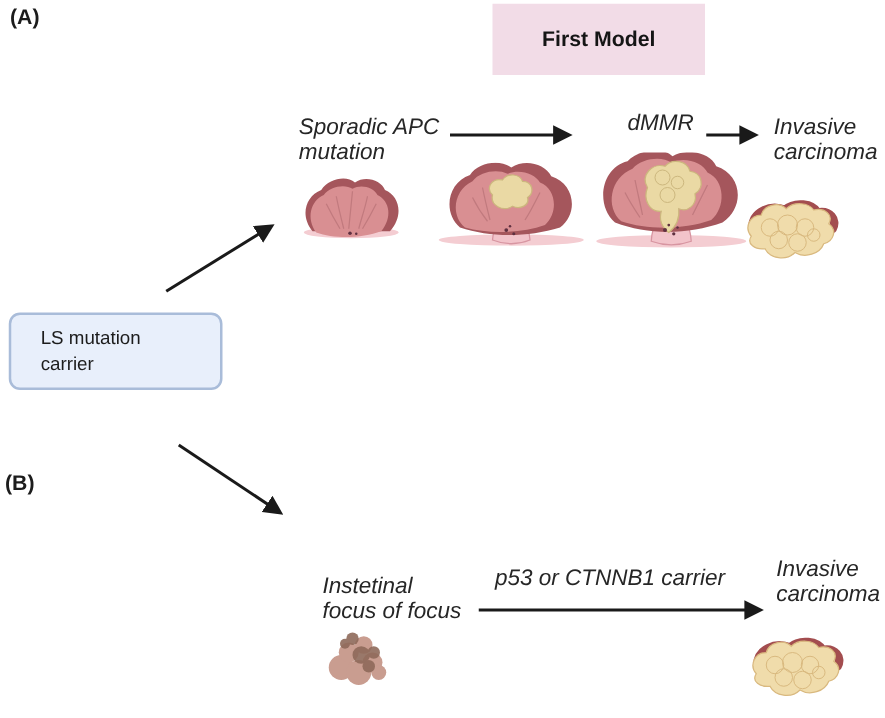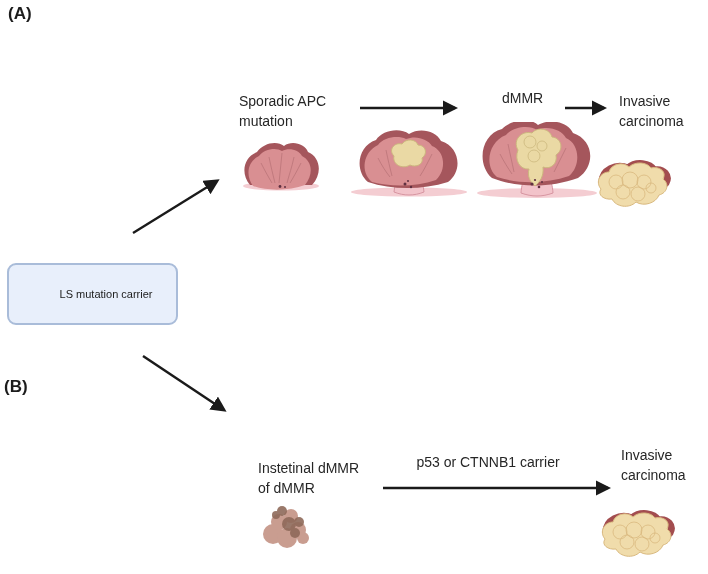--- a/index.html
+++ b/index.html
@@ -8,55 +8,58 @@
     font-family:"Liberation Sans","DejaVu Sans",sans-serif;color:var(--text,#262626);
   }
   .panel-label{position:absolute;font-size:17px;font-weight:bold;color:#1c1c1c;}
   .model-title{
     position:absolute;display:flex;align-items:center;justify-content:center;
     font-size:17px;font-weight:bold;color:#151515;text-align:center;
   }
   .model-title.first{left:394px;top:3px;width:170px;height:57px;background:var(--first-model-bg,#f2dce7);}
   .model-title.second{left:397px;top:363px;width:172px;height:57px;background:var(--second-model-bg,#d5e9e2);}
   .carrier-box{
-    position:absolute;left:7px;top:263px;width:171px;height:62px;
+    position:absolute;left:7px;top:250px;width:171px;height:62px;
     background:var(--carrier-bg,#e8effb);border:2px solid var(--carrier-border,#a9bcd9);
     border-radius:9px;box-sizing:border-box;
-    display:flex;align-items:center;justify-content:center;text-align:right;
-    font-size:11px;line-height:21px;color:#1c1c1c;
+    display:flex;align-items:center;justify-content:center;text-align:left;
+    font-size:15px;line-height:21px;color:#1c1c1c;
   }
   .carrier-box .inner{width:120px;}
-  .step-label{position:absolute;font-size:14px;line-height:20px;color:#262626;}
+  .step-label{position:absolute;font-size:18px;line-height:20px;color:#262626;font-style:italic;}
   .lbl-sporadic{left:239px;top:91px;width:116px;}
   .lbl-dmmr{left:502px;top:88px;}
   .lbl-invasive-a{left:619px;top:91px;width:92px;}
   .lbl-instetinal{left:258px;top:458px;width:114px;}
   .lbl-p53{left:395px;top:452px;width:186px;text-align:center;white-space:nowrap;}
   .lbl-invasive-b{left:621px;top:445px;width:92px;}
   .art{position:absolute;}
   svg{display:block;}
   .arrow-layer{position:absolute;left:0;top:0;pointer-events:none;}
 </style>
 </head>
 <body>
 
 <div class="canvas">
 
   <div class="panel-label" style="left:8px;top:4px;">(A)</div>
   <div class="panel-label" style="left:4px;top:377px;">(B)</div>
 
+  <div class="model-title first">
+    <span>First Model</span>
+  </div>
 
   <div class="carrier-box">
     <div class="inner">LS mutation carrier</div>
   </div>
 
   <div class="step-label lbl-sporadic">Sporadic APC mutation</div>
   <div class="step-label lbl-dmmr">dMMR</div>
   <div class="step-label lbl-invasive-a">Invasive carcinoma</div>
-  <div class="step-label lbl-instetinal">Instetinal dMMR of dMMR</div>
+  <div class="step-label lbl-instetinal">Instetinal focus of focus</div>
   <div class="step-label lbl-p53">p53 or CTNNB1 carrier</div>
   <div class="step-label lbl-invasive-b">Invasive carcinoma</div>
 
   <svg class="arrow-layer" width="708" height="574" viewBox="0 0 708 574">
     <defs>
       <marker id="ah" viewBox="0 0 10 10" refX="8" refY="5" markerWidth="6.5" markerHeight="6.5" orient="auto-start-reverse">
         <path d="M0,0 L10,5 L0,10 Z" style="fill:var(--arrow,#1a1a1a)"></path>
       </marker>
     </defs>
     <line x1="133" y1="233" x2="217" y2="181" stroke="var(--arrow,#1a1a1a)" stroke-width="2.4" marker-end="url(#ah)"></line>

